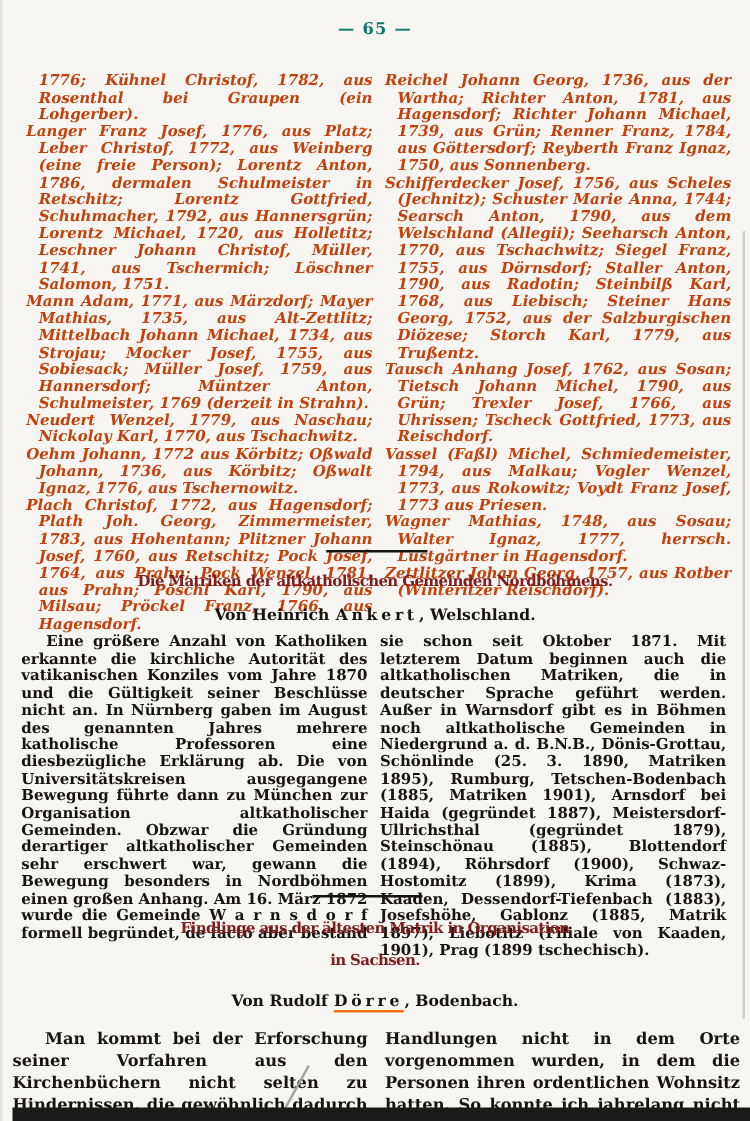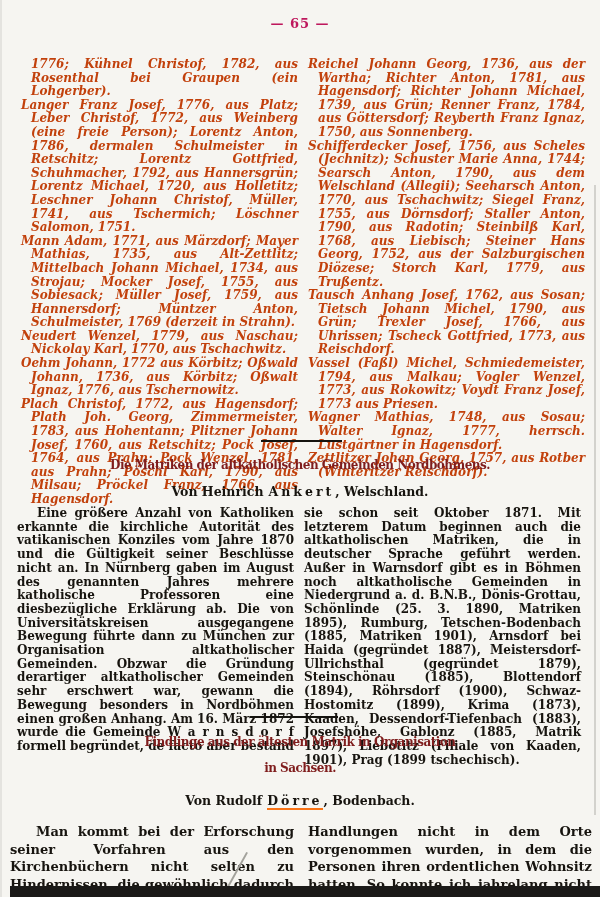--- a/index.html
+++ b/index.html
@@ -4,21 +4,21 @@
 <style>
   html,body{margin:0;padding:0;}
   body{
     width:600px;height:897px;position:relative;overflow:hidden;
     background:#f6f5f1;color:#17140f;
     font-family:"DejaVu Serif","Liberation Serif",serif;
   }
   .abs{position:absolute;}
   #page{width:600px;height:897px;position:relative;}
   #page-number{top:16px;left:0;width:100%;text-align:center;
-    font-size:13px;font-weight:bold;letter-spacing:1px;color:#be185d;}
+    font-size:13px;font-weight:bold;letter-spacing:1px;color:#0f766e;}
   
   #name-lists{top:58px;left:21px;width:564px;display:flex;gap:10px;}
   .listcol{width:277px;font-size:12px;line-height:13.6px;font-weight:bold;
     text-align:justify;color:#c2410c;font-style:italic;}
   .entry{margin:0;padding-left:10px;text-indent:-10px;}
   .entry.cont{text-indent:0;}
   
   .rule{background:#15130f;height:2px;}
   #rule1{top:440px;left:261px;width:81px;}
   #rule2{top:716px;left:250px;width:88px;}

